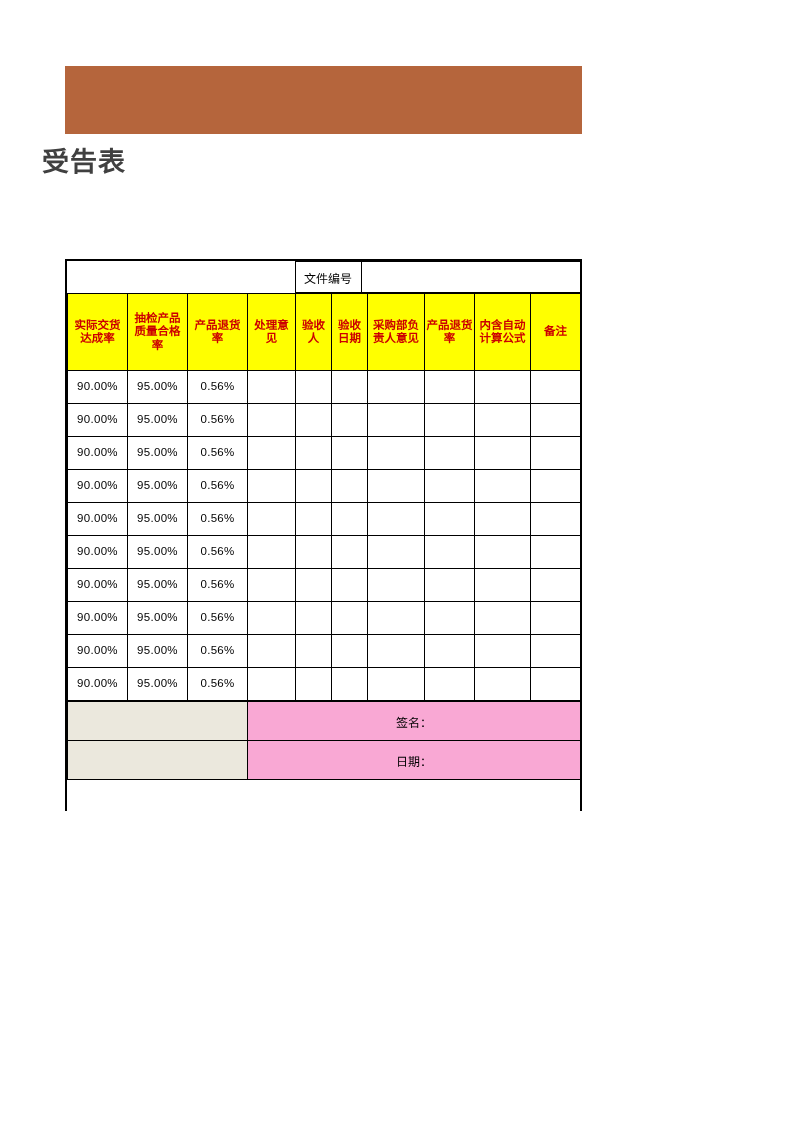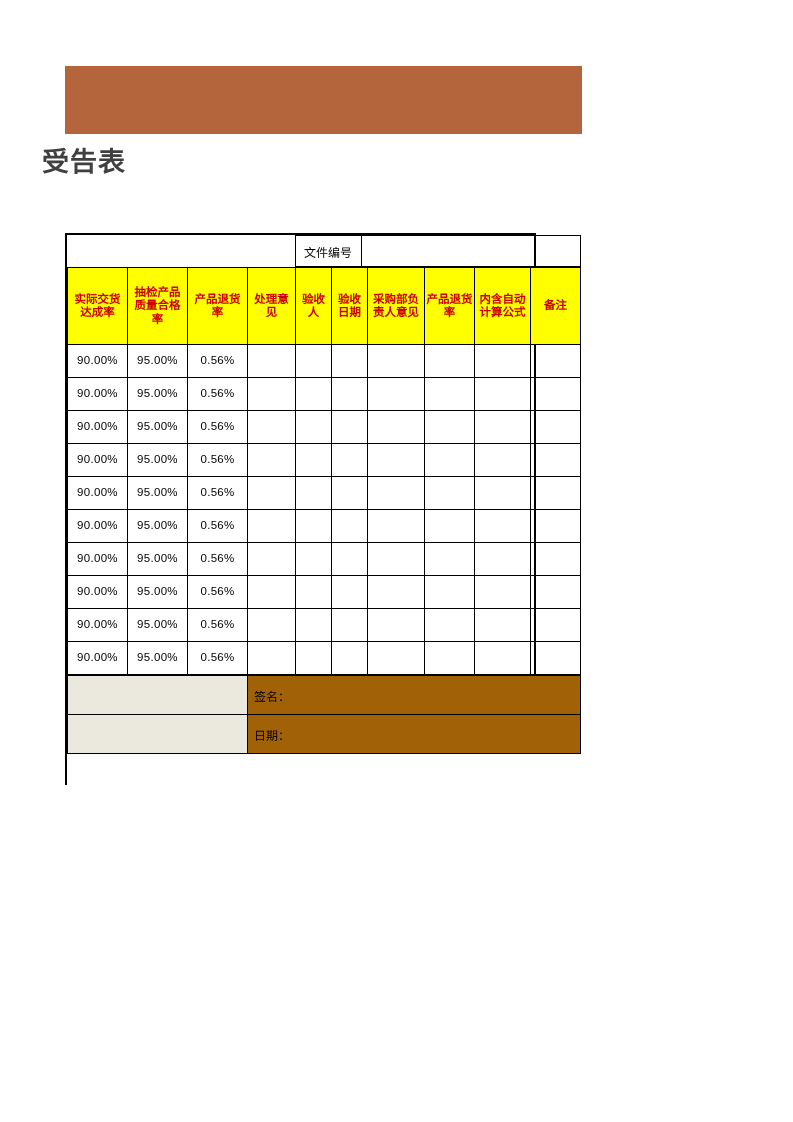--- a/index.html
+++ b/index.html
@@ -55,22 +55,22 @@
     font-size: 13.5px;
     color: #000000;
     white-space: nowrap;
     overflow: hidden;
   }
 
   
   .frame {
     position: absolute;
     left: 65px;
-    top: 233px;
-    width: 471px;
+    top: 259px;
+    width: 517px;
     height: 552px;
     border: 2px solid #000000;
     box-sizing: border-box;
     background: #ffffff;
   }
 
   table.grid {
     border-collapse: collapse;
     table-layout: fixed;
     font-size: 11px;
@@ -150,22 +150,22 @@
     height: 38px;
     font-size: 12px;
     padding: 0 6px;
     vertical-align: middle;
     background: #ebe8dd;
   }
   .sig-table td.sig-left {
     background: #ebe8dd;
   }
   .sig-table td.sig-right {
-    background: #a16207;
-    text-align: left;
+    background: #f9a8d4;
+    text-align: center;
   }
 
   .tail {
     position: absolute;
     left: 0;
     width: 513px;
     height: 58px;
     background: #ffffff;
   }
 </style>

